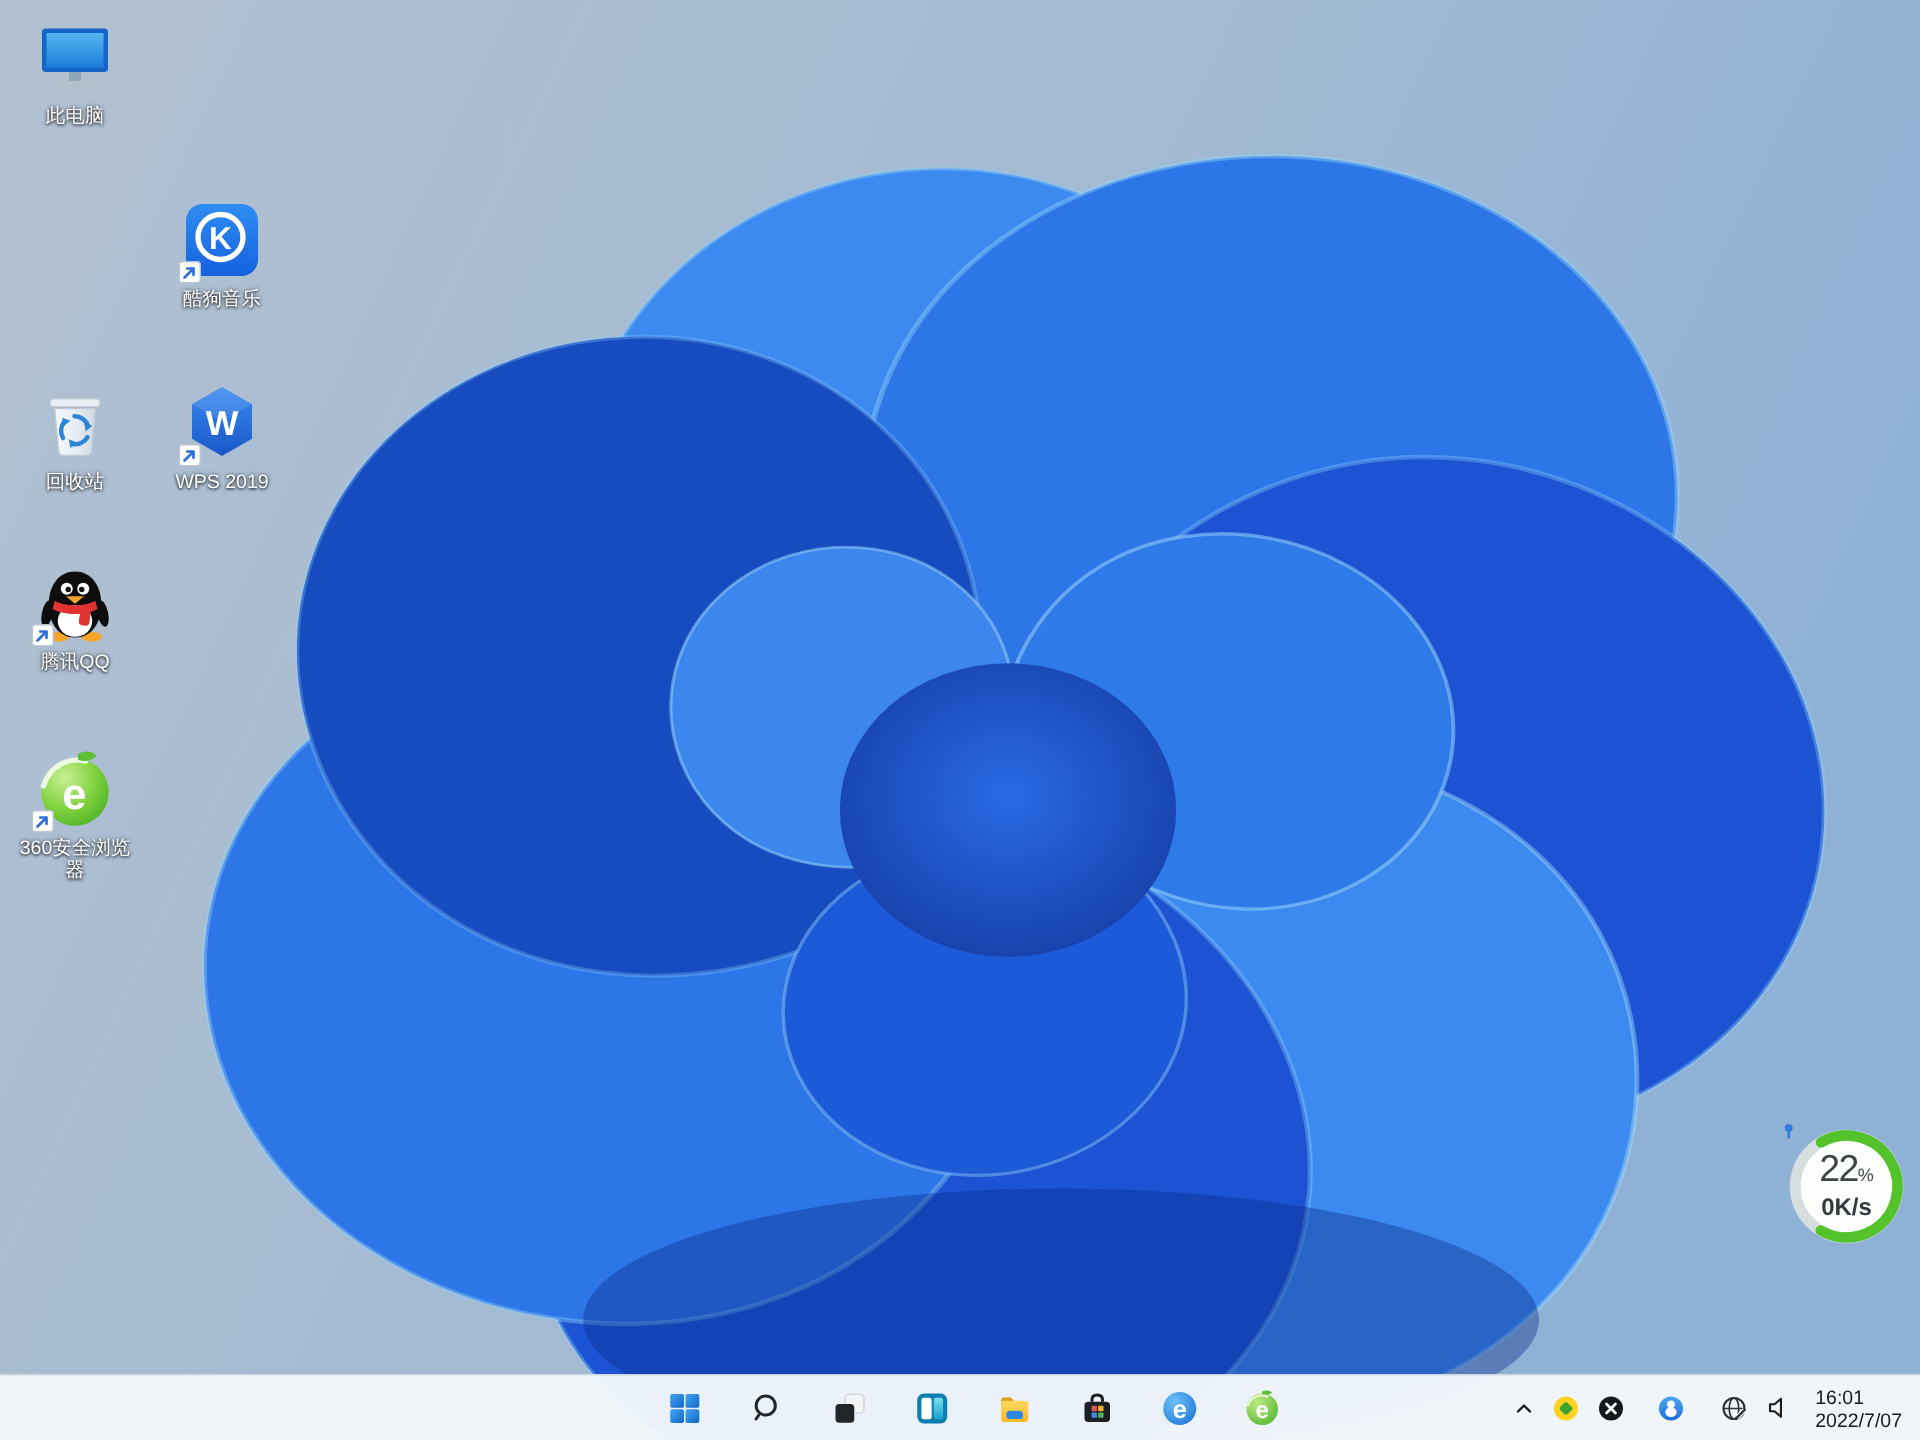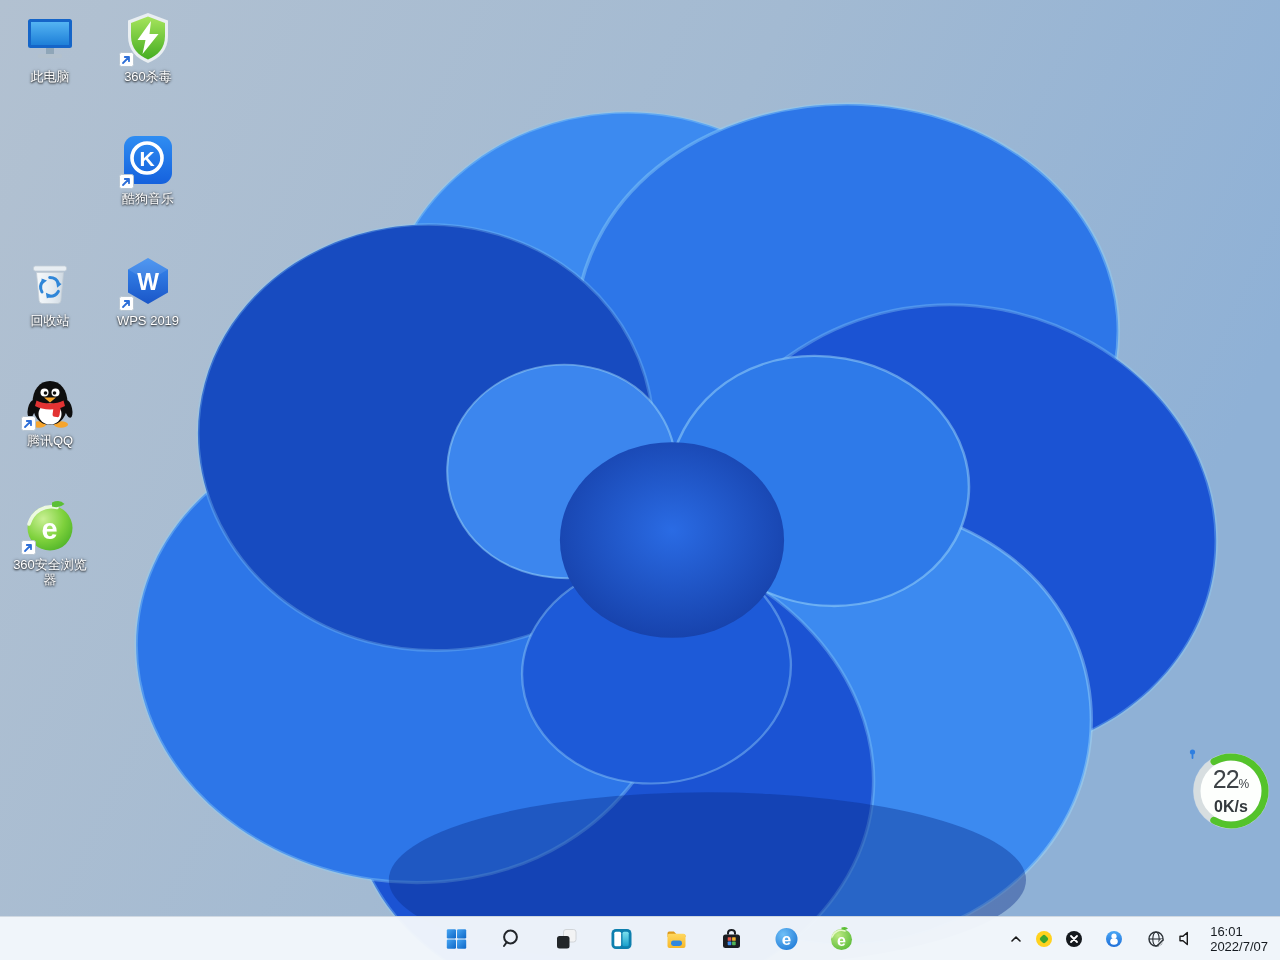--- a/index.html
+++ b/index.html
@@ -81,40 +81,20 @@
           </defs>
         <rect x="5" y="8" width="44" height="29" rx="2.5" fill="#1565c8"></rect>
         <rect x="8" y="11" width="38" height="23" fill="url(#g-scr)"></rect>
         <rect x="23" y="37" width="8" height="6" fill="#8fa6b8"></rect>
         <rect x="15" y="43" width="24" height="4" rx="1.2" fill="#b3c1cd"></rect>
       </svg>
     </div>
     <div class="lbl">此电脑</div>
   </div>
 
-  <div class="dicon" style="left:104px; top:10px;">
-    <div class="art">
-      <svg width="54" height="54" viewBox="0 0 54 54">
-        <defs>
-            <linearGradient id="g-shld" x1="0" y1="0" x2="0" y2="1">
-          <stop offset="0" stop-color="#a6e45c"></stop>
-              <stop offset="1" stop-color="#45ad22"></stop>
-            </linearGradient>
-          </defs>
-        <path d="M27,2 L47,9.5 V25 C47,39 38.5,47.5 27,52 C15.5,47.5 7,39 7,25 V9.5 Z" fill="#e9eef2"></path>
-        <path d="M27,5.5 L44,12 V25 C44,37 36.8,44.5 27,48.4 C17.2,44.5 10,37 10,25 V12 Z" fill="url(#g-shld)"></path>
-        <polygon points="30,10 16.5,29 24.5,29 21.5,43 37.5,23 28.5,23" fill="#ffffff"></polygon>
-      </svg>
-      <svg class="badge" viewBox="0 0 15 15">
-        <rect x="0.5" y="0.5" width="14" height="14" rx="2" fill="#fff" stroke="#b9c6d2"></rect>
-        <path d="M4,11 L10,5 M10,5 H5.8 M10,5 V9.2" stroke="#2e6fd8" stroke-width="1.8" fill="none" stroke-linecap="round"></path>
-      </svg>
-    </div>
-    <div class="lbl">360杀毒</div>
-  </div>
 
 
   <div class="dicon" style="left:104px; top:132px;">
     <div class="art">
       <svg width="54" height="54" viewBox="0 0 54 54">
         <defs>
             <linearGradient id="g-kg" x1="0" y1="0" x2="0" y2="1">
           <stop offset="0" stop-color="#2f8df2"></stop>
               <stop offset="1" stop-color="#1561dd"></stop>
             </linearGradient>

